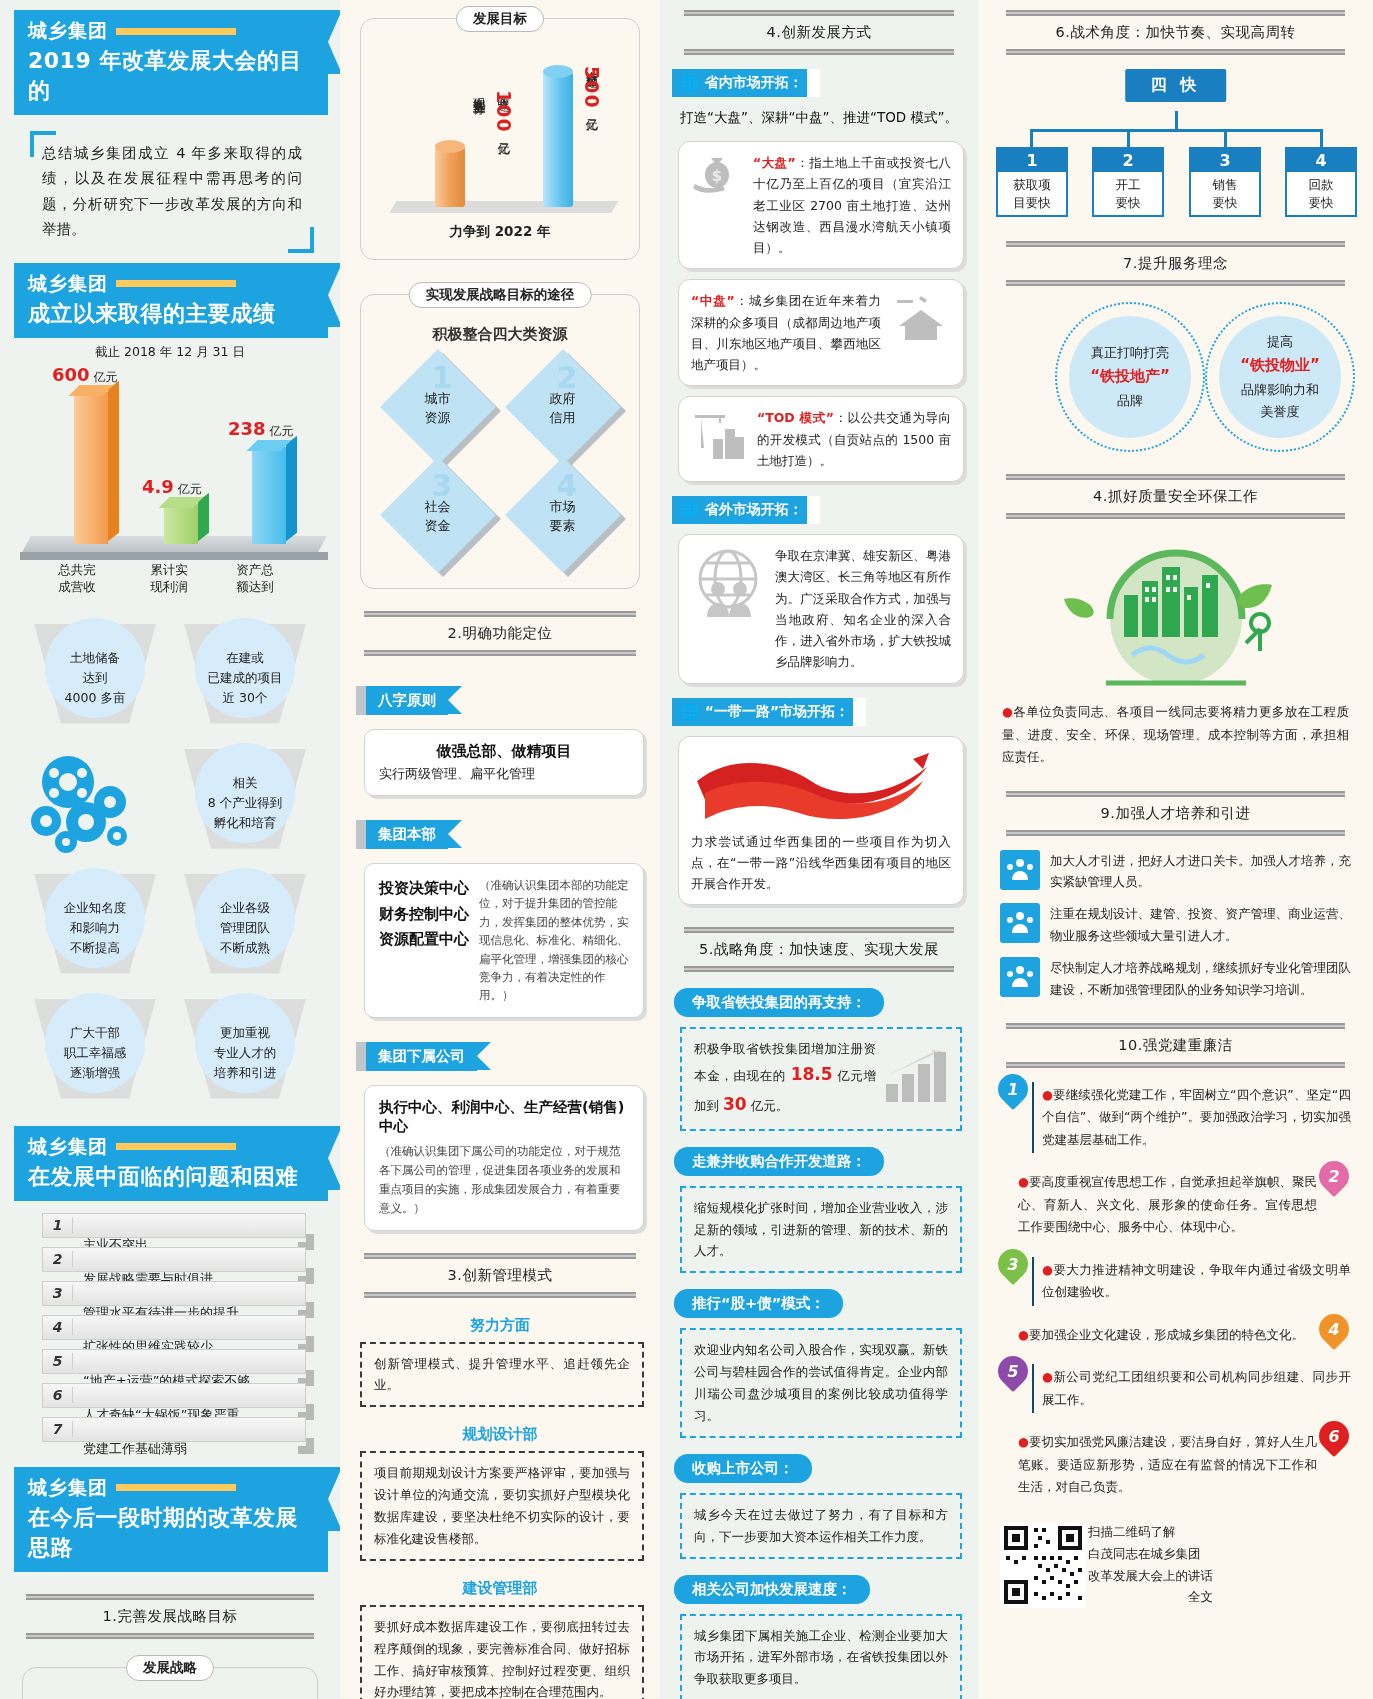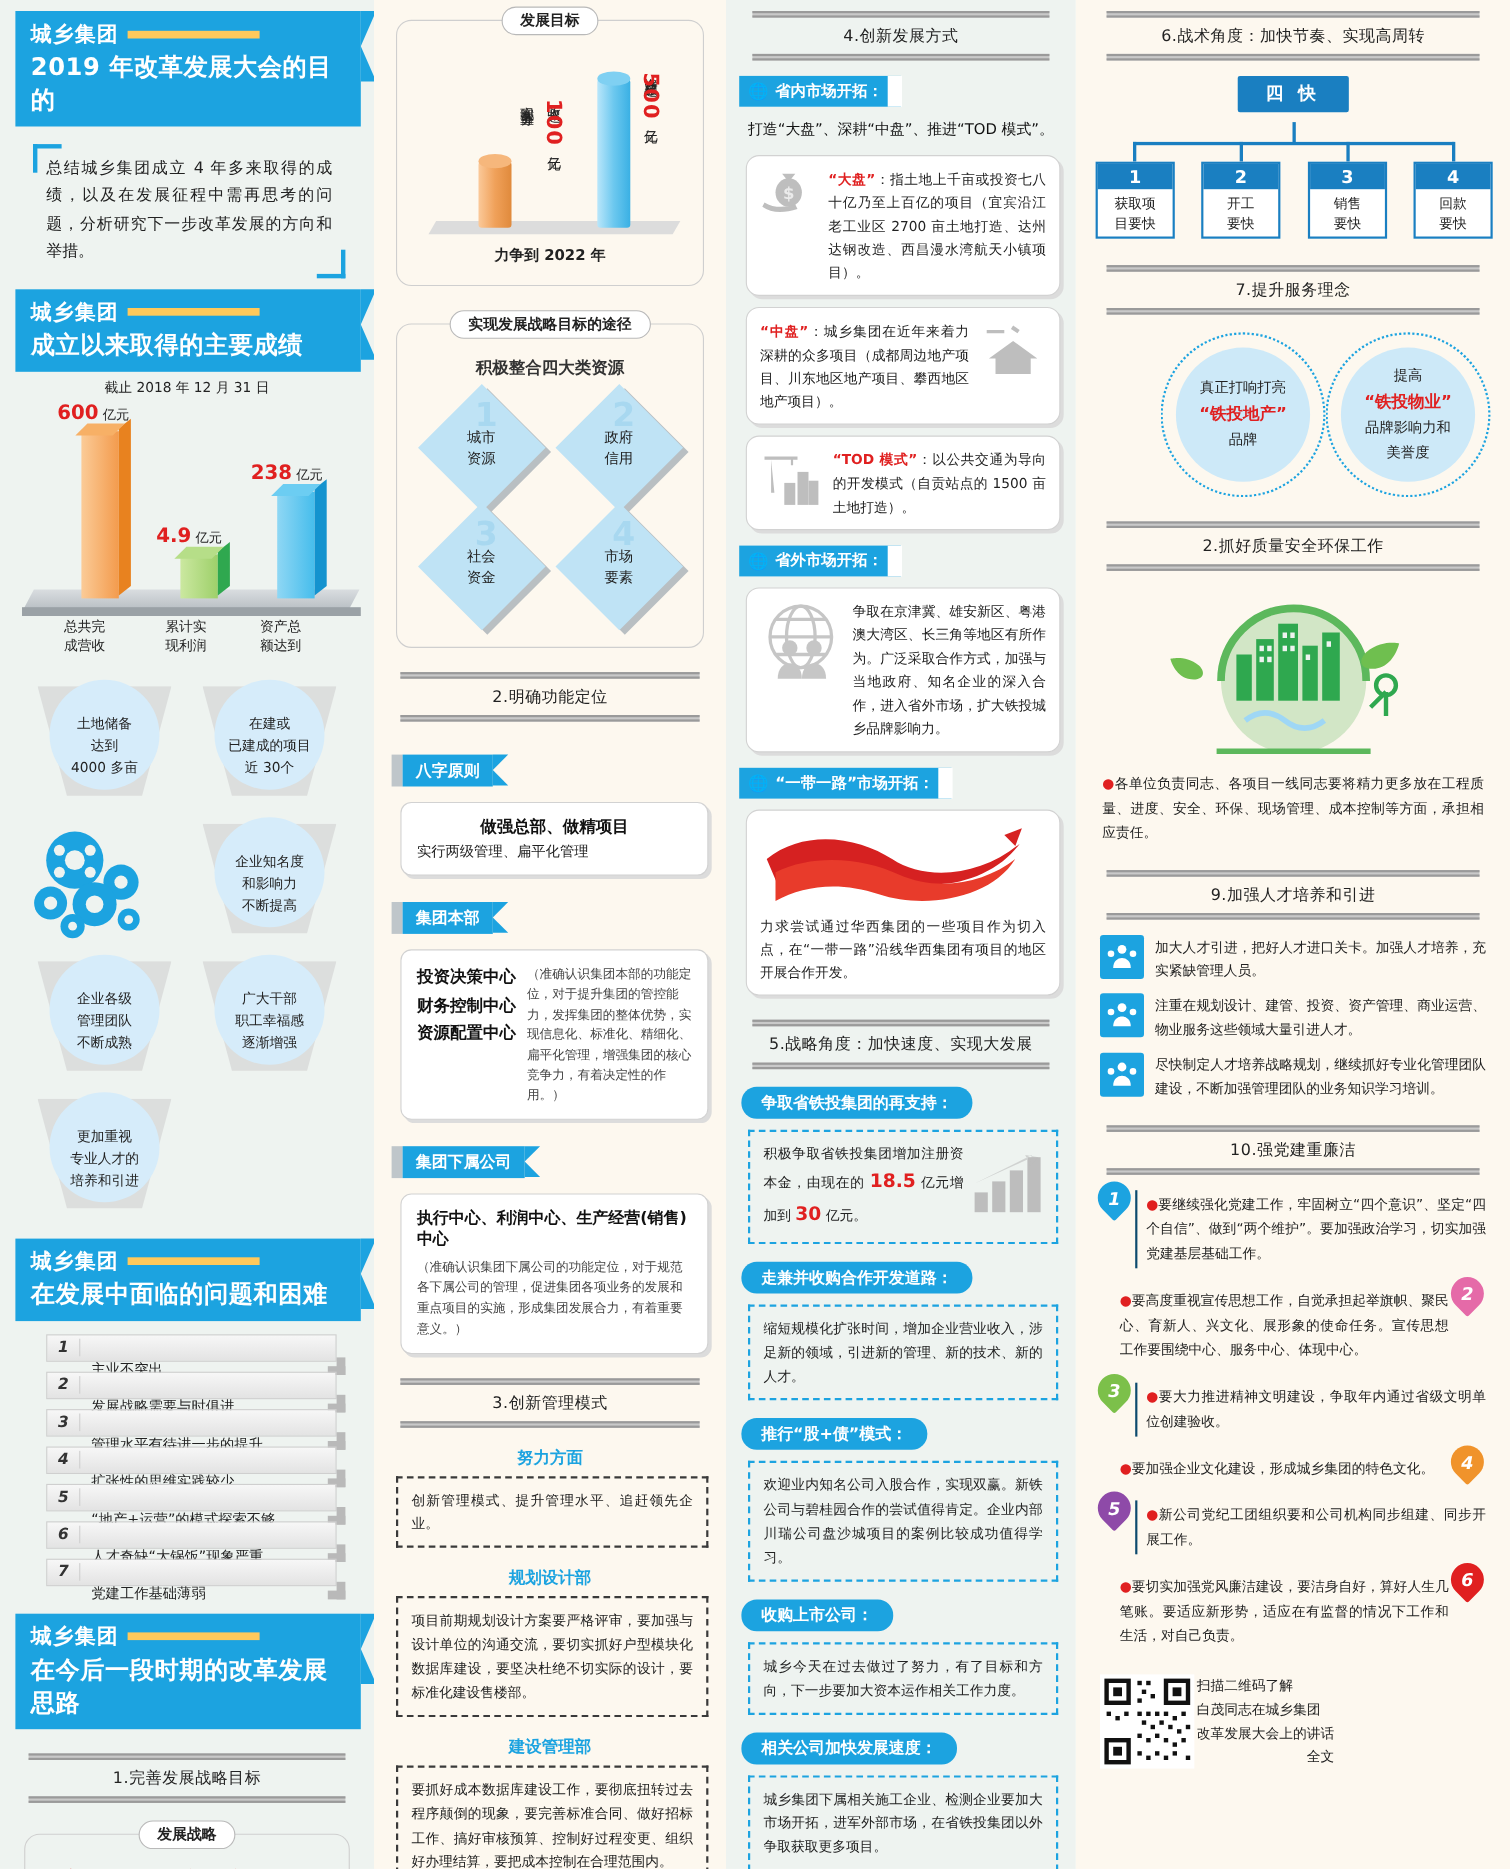--- a/index.html
+++ b/index.html
@@ -295,20 +295,25 @@
             <circle cx="26" cy="73" r="15"></circle>
               <circle cx="26" cy="73" r="6" fill="#eef3f0"></circle>
             <circle cx="66" cy="74" r="20"></circle>
               <circle cx="66" cy="74" r="8" fill="#eef3f0"></circle>
             <circle cx="46" cy="94" r="11"></circle>
               <circle cx="46" cy="94" r="4" fill="#eef3f0"></circle>
             <circle cx="97" cy="88" r="10"></circle>
               <circle cx="97" cy="88" r="4" fill="#eef3f0"></circle>
           </g>
         </svg>
+      </div>
+      <div class="hexcell">
+        <div class="hexbg"></div>
+        <div class="hexdot"></div>
+        <div class="hextxt">相关<br>8 个产业得到<br>孵化和培育</div>
       </div>
       <div class="hexcell">
         <div class="hexbg"></div>
         <div class="hexdot"></div>
         <div class="hextxt">企业知名度<br>和影响力<br>不断提高</div>
       </div>
       <div class="hexcell">
         <div class="hexbg"></div>
         <div class="hexdot"></div>
         <div class="hextxt">企业各级<br>管理团队<br>不断成熟</div>
@@ -712,21 +717,21 @@
       </div>
       <div class="dcirc">
         <div class="in">
             <div>提高<br><span class="r">“铁投物业”</span><br>品牌影响力和<br>美誉度</div>
           </div>
       </div>
     </div>
 
     <div class="sec-title">
       <div class="rules"></div>
-      <div class="t">2.抓好质量安全环保工作</div>
+      <div class="t">4.抓好质量安全环保工作</div>
       <div class="rules"></div>
     </div>
 
     <div style="display:flex;justify-content:center;">
       <svg width="260" height="160" viewBox="0 0 260 160">
         <circle cx="130" cy="86" r="66" fill="#52b04a" opacity=".25"></circle>
         <path d="M64 86a66 66 0 0 1 132 0" fill="none" stroke="#5cb85c" stroke-width="7"></path>
         <g fill="#2fa84f">
           <rect x="96" y="48" width="16" height="56"></rect>
             <rect x="116" y="34" width="18" height="70"></rect>

